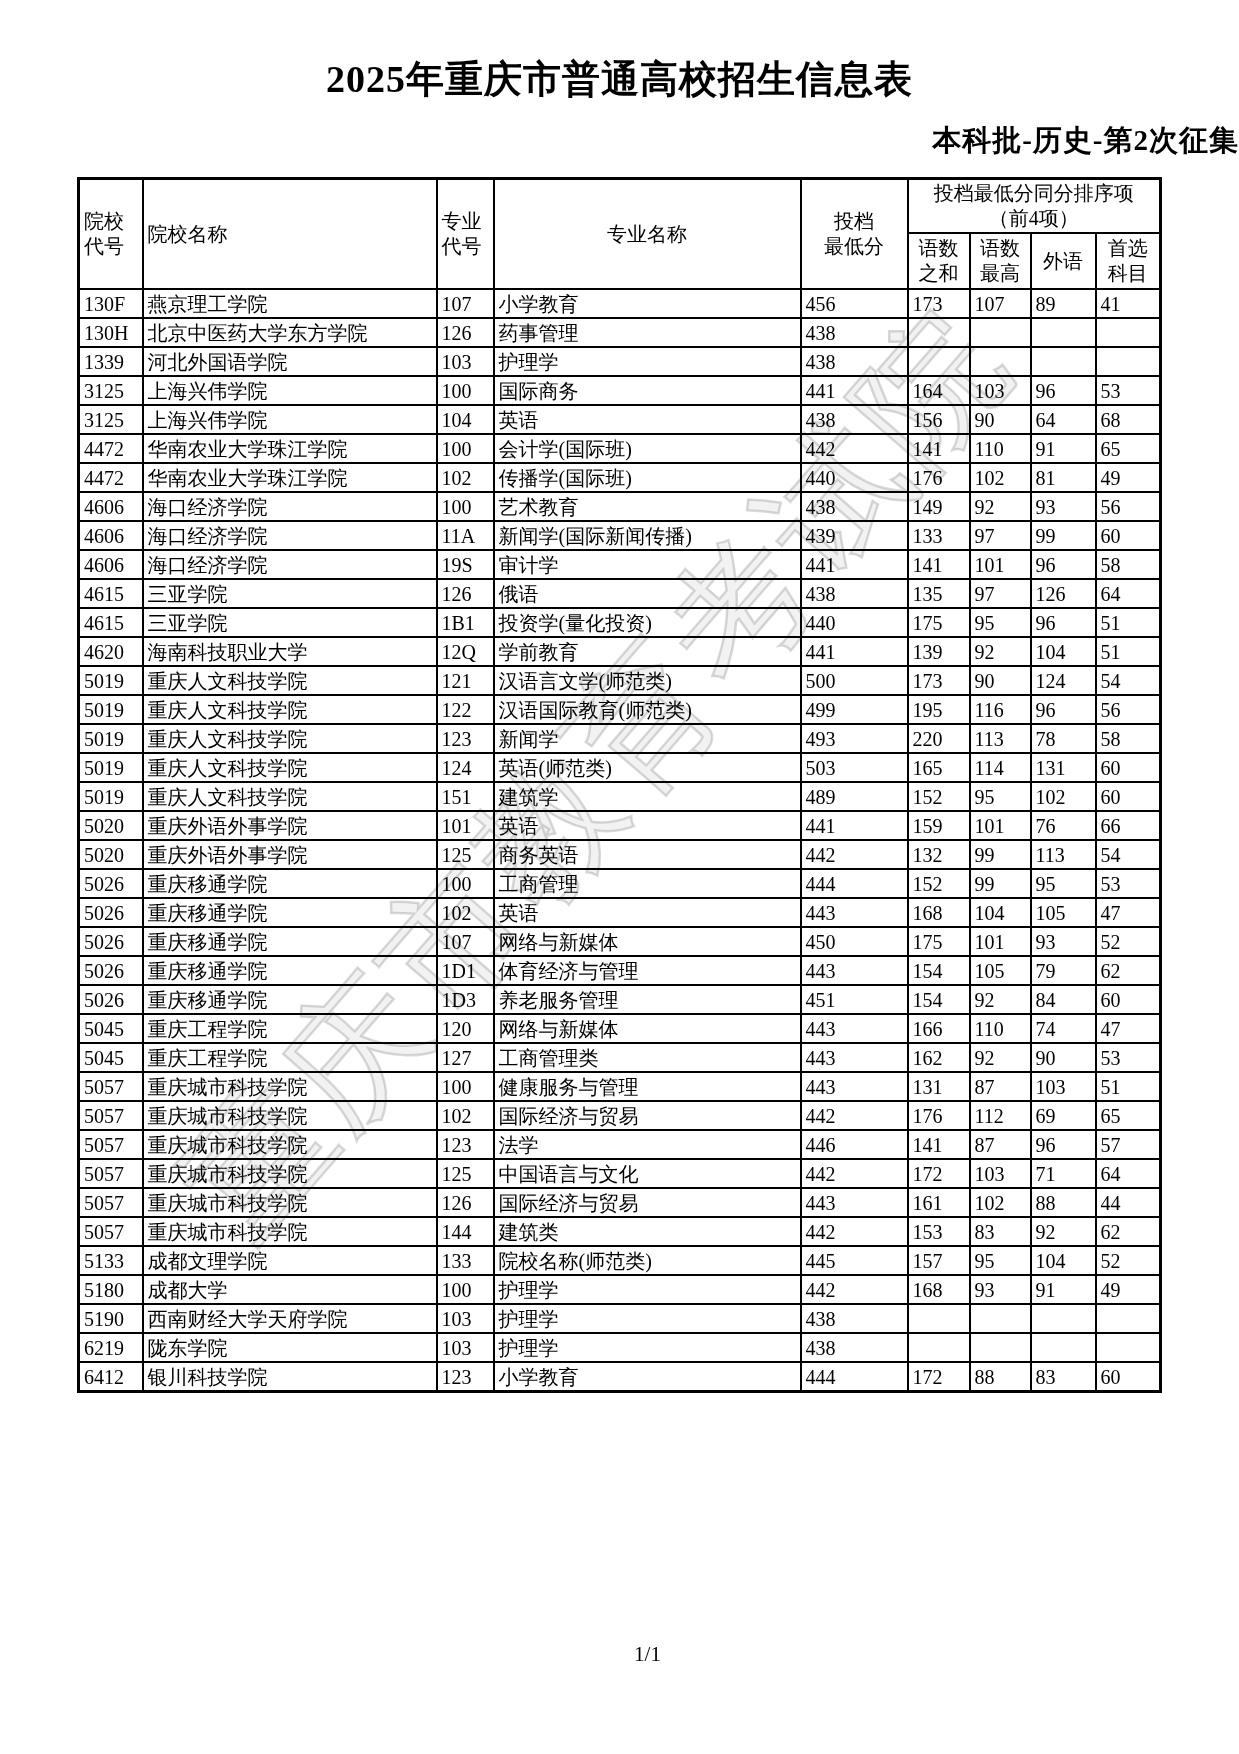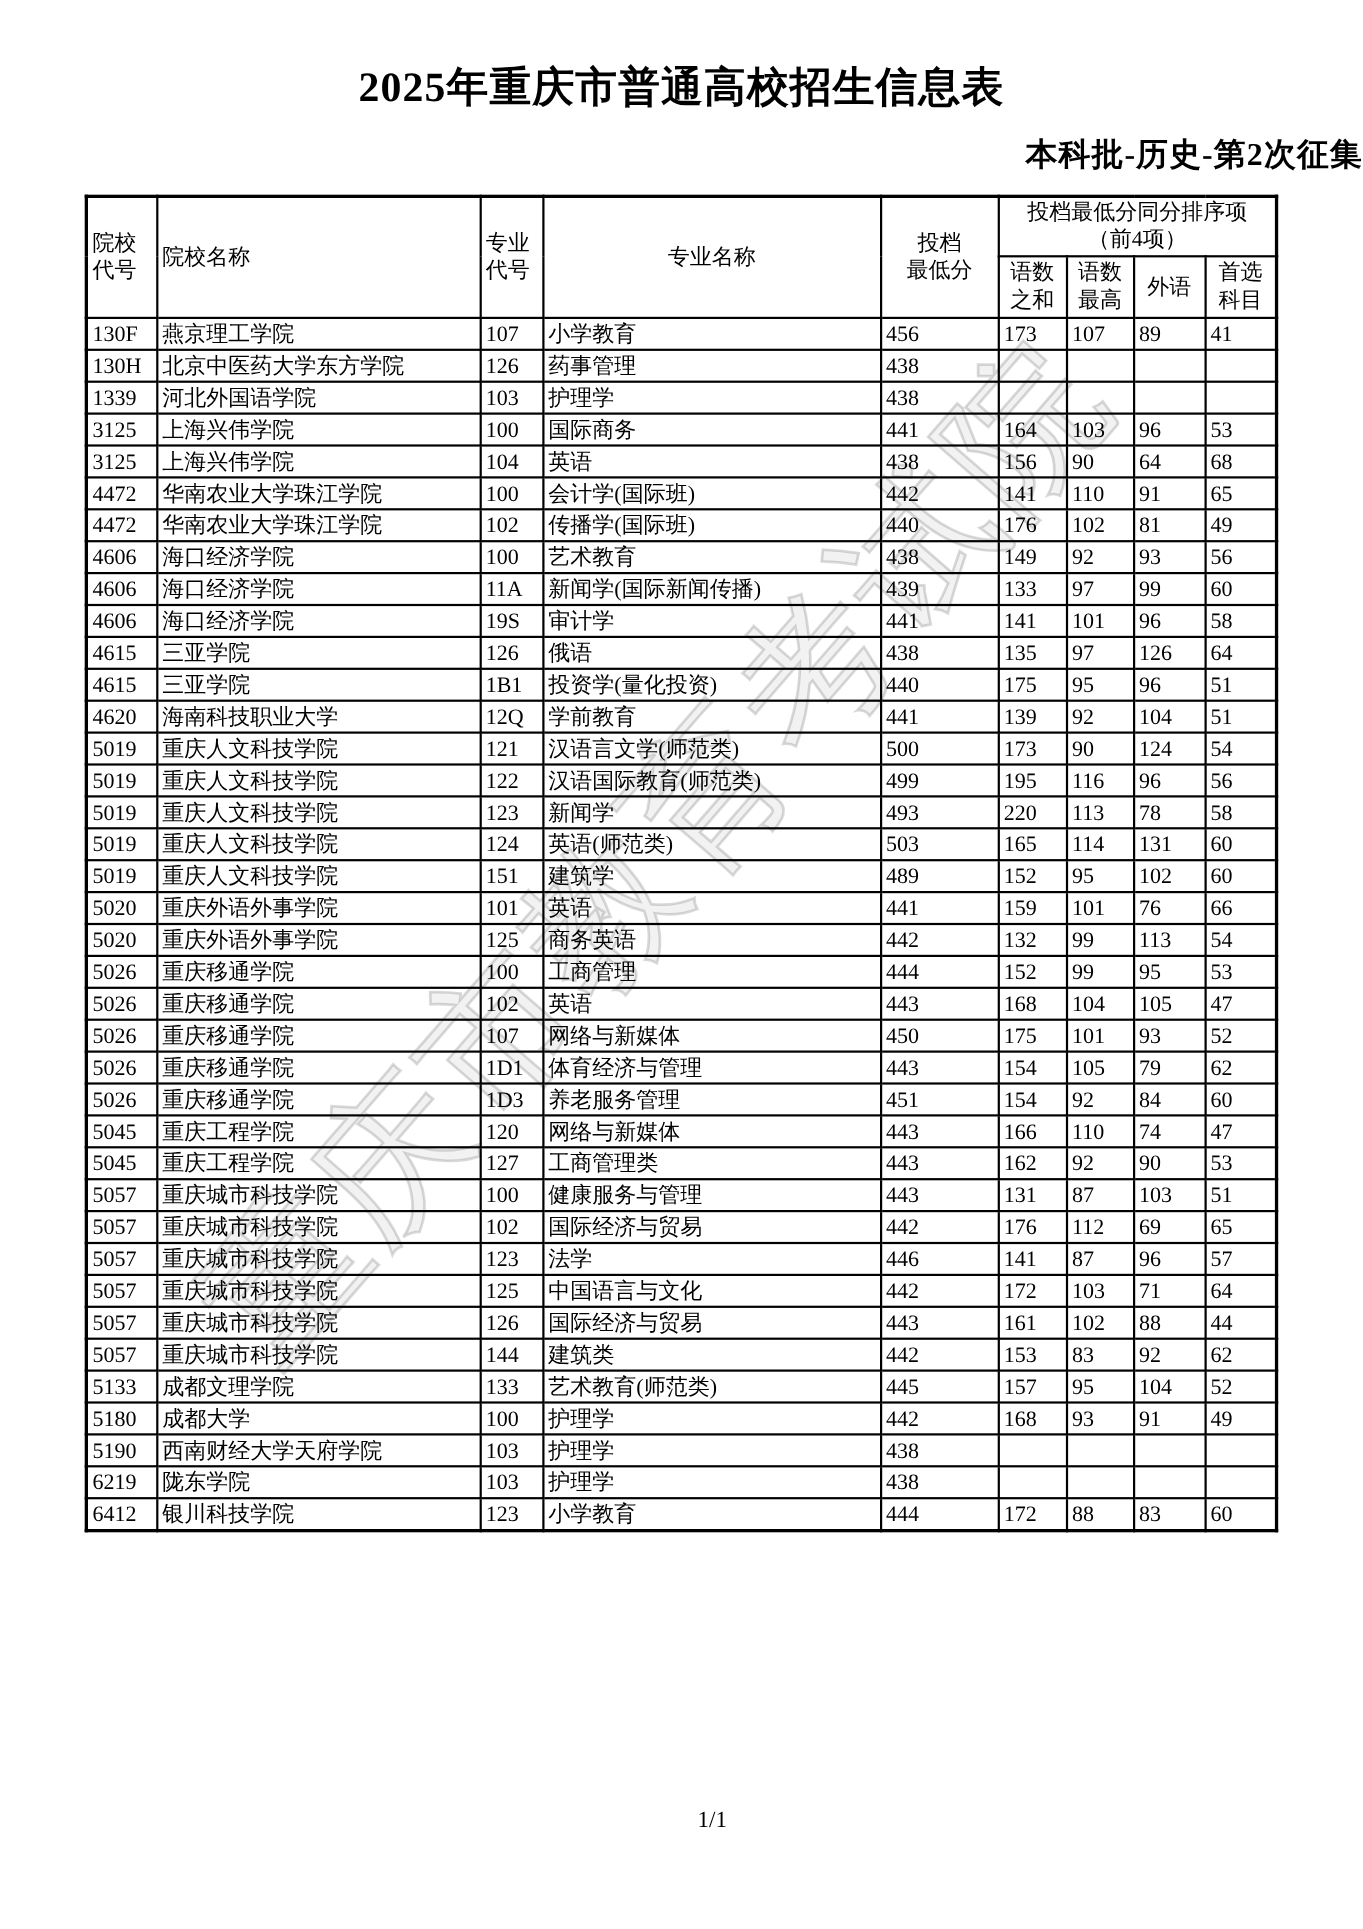--- a/index.html
+++ b/index.html
@@ -479,21 +479,21 @@
             <td>442</td>
             <td>153</td>
             <td>83</td>
             <td>92</td>
             <td>62</td>
           </tr>
           <tr>
             <td>5133</td>
             <td>成都文理学院</td>
             <td>133</td>
-            <td>艺术教育(师范类)</td>
+            <td>院校名称(师范类)</td>
             <td>445</td>
             <td>157</td>
             <td>95</td>
             <td>104</td>
             <td>52</td>
           </tr>
           <tr>
             <td>5180</td>
             <td>成都大学</td>
             <td>100</td>

